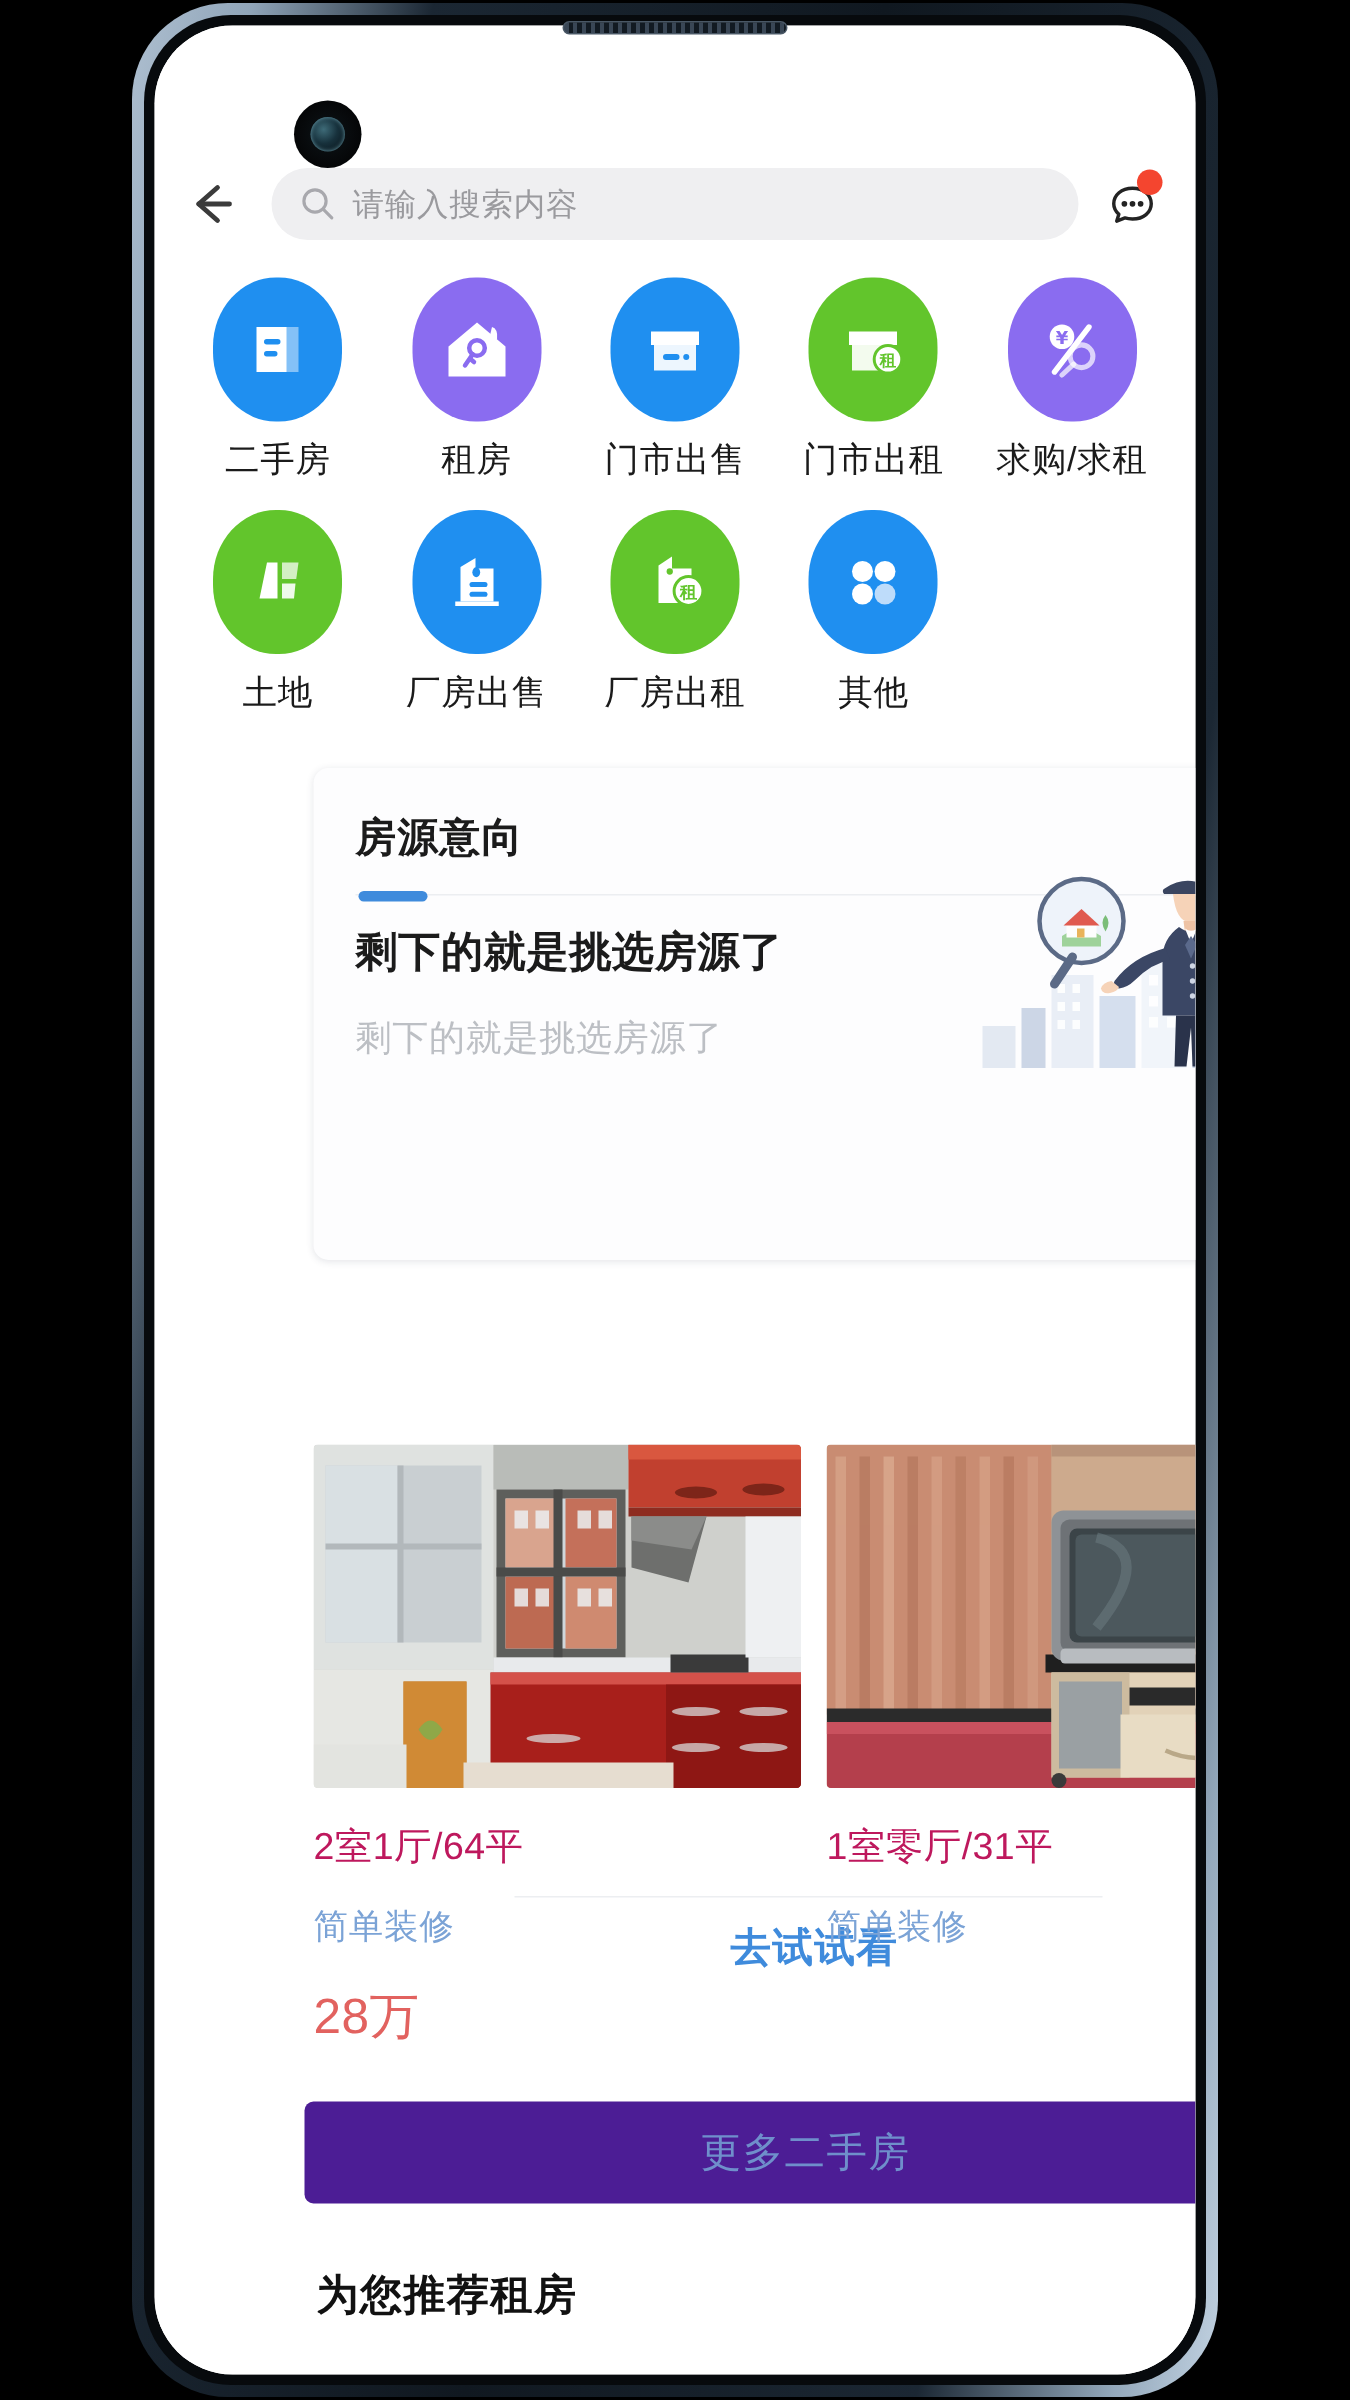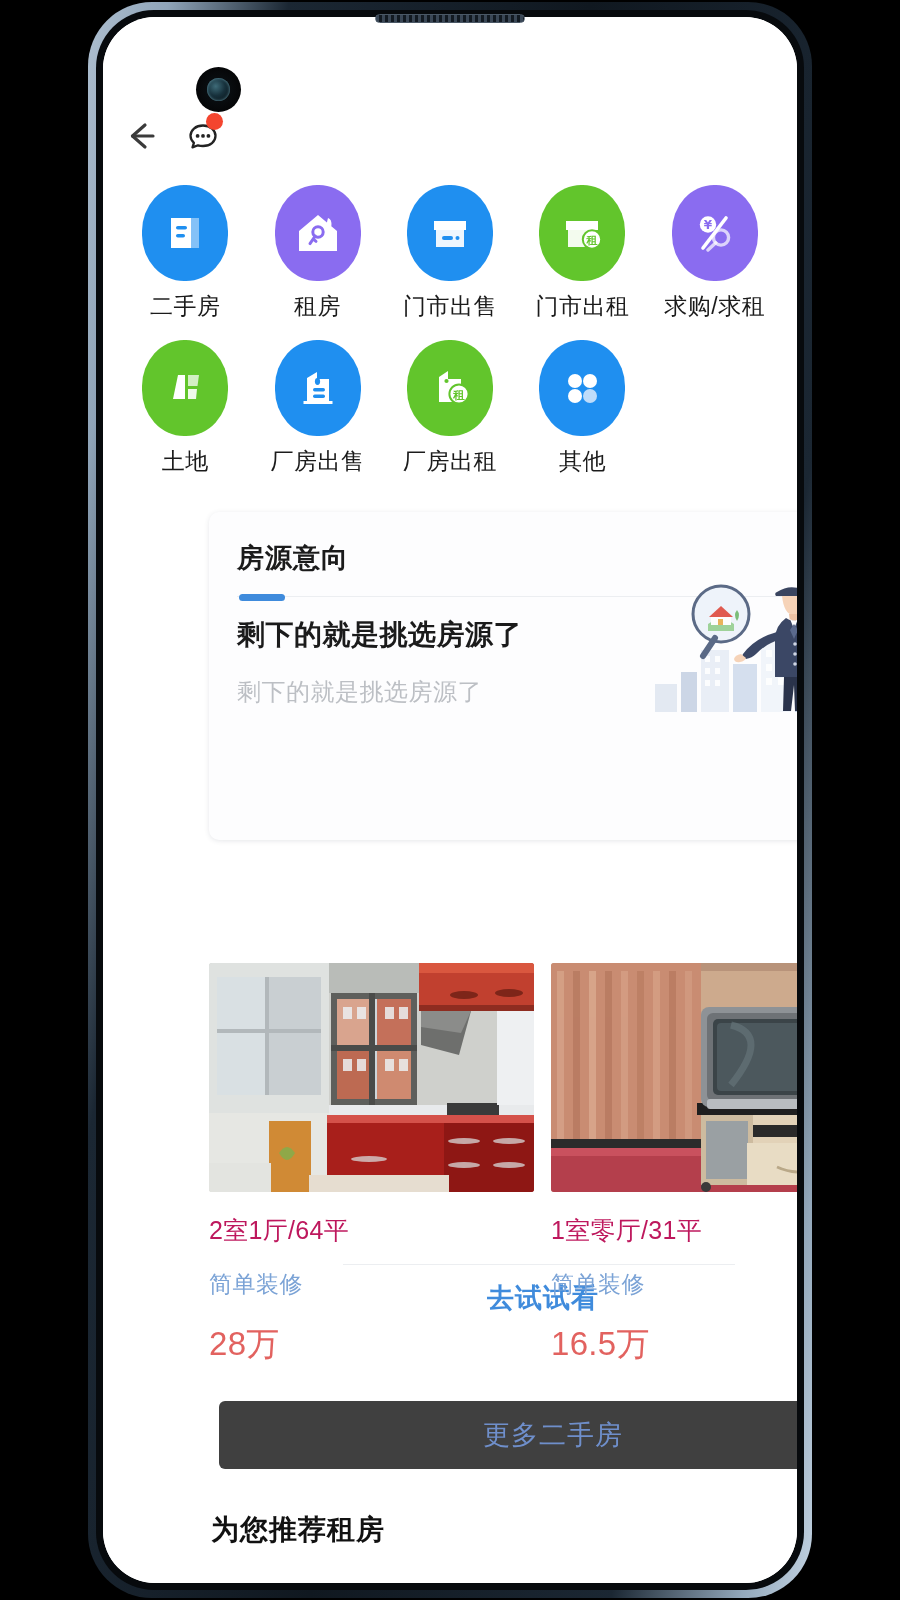--- a/index.html
+++ b/index.html
@@ -113,22 +113,22 @@
   
   #listing-row { position:absolute; left:106px; top:946px; width:668px; display:flex; gap:17px; }
   .listing-card { width:325px; cursor:pointer; }
   .listing-photo { width:325px; height:229px; border-radius:3px; overflow:hidden; position:relative; }
   .listing-title { font-size:25px; color:#be185d; margin-top:22px; letter-spacing:.3px; }
   .listing-tag { font-size:23px; color:#7ba3d6; margin-top:22px; letter-spacing:.5px; }
   .listing-price { font-size:33px; color:#e2625f; margin-top:22px; letter-spacing:.3px; }
 
   
   #more-button {
-    position:absolute; left:116px; top:1384px; width:668px; height:68px;
-    background:#404040; border-radius:6px;
+    position:absolute; left:100px; top:1384px; width:668px; height:68px;
+    background:#4c1d95; border-radius:6px;
     display:flex; align-items:center; justify-content:center; cursor:pointer;
   }
   #more-button-label { font-size:27px; color:#6f8fcb; letter-spacing:1px; }
 </style>
 </head>
 <body>
 
 <div id="phone-frame">
   <div id="phone-inner">
 
@@ -140,20 +140,27 @@
       <div id="app">
 
         <div id="topbar">
           <div id="back-button">
             <svg width="40" height="40" viewBox="0 0 40 40">
               <path d="M24 9 L11.5 20 L24 31" fill="none" stroke="#3b3b3b" stroke-width="3.2" stroke-linecap="round" stroke-linejoin="round"></path>
               <path d="M11.5 20 H32" fill="none" stroke="#3b3b3b" stroke-width="3.2" stroke-linecap="round"></path>
             </svg>
           </div>
 
+          <div id="search-bar">
+            <svg width="26" height="26" viewBox="0 0 26 26">
+              <circle cx="11" cy="11" r="7.4" fill="none" stroke="#a8a8ad" stroke-width="2.1"></circle>
+              <path d="M16.6 16.6 L22.2 22.2" stroke="#a8a8ad" stroke-width="2.1" stroke-linecap="round"></path>
+            </svg>
+            <span id="search-placeholder">请输入搜索内容</span>
+          </div>
 
           <div id="chat-button">
             <svg width="42" height="42" viewBox="0 0 42 42">
               <path d="M21 10.5 C28.4 10.5 33.5 15.1 33.5 20.8 C33.5 26.5 28.4 31 21 31
                        C19.2 31 17.5 30.8 16 30.3 L10.5 32.4 L11.9 27.9
                        C9.9 26 8.5 23.5 8.5 20.8 C8.5 15.1 13.6 10.5 21 10.5 Z" fill="none" stroke="#232323" stroke-width="2.3" stroke-linejoin="round"></path>
               <circle cx="15.6" cy="20.9" r="1.9" fill="#232323"></circle>
               <circle cx="21" cy="20.9" r="1.9" fill="#232323"></circle>
               <circle cx="26.4" cy="20.9" r="1.9" fill="#232323"></circle>
             </svg>
@@ -440,21 +447,20 @@
                 <rect x="156" y="50" width="168" height="88" rx="6" fill="#6e7276"></rect>
                 <rect x="162" y="56" width="140" height="76" rx="5" fill="#3b4448"></rect>
                 <rect x="166" y="60" width="132" height="68" rx="4" fill="#4c585d"></rect>
                 <path d="M180 62 q40 10 0 60" stroke="#6e7d84" stroke-width="7" fill="none" opacity=".5"></path>
                 <rect x="156" y="136" width="168" height="10" rx="3" fill="#b8bcc0"></rect>
                 <rect x="303" y="56" width="24" height="82" fill="#4a4d50"></rect>
               </svg>
             </div>
             <div class="listing-title">1室零厅/31平</div>
             <div class="listing-tag">简单装修</div>
-            <div class="listing-price">16.5万</div>
           </div>
         </div>
 
         <div id="more-button">
           <span id="more-button-label">更多二手房</span>
         </div>
 
         <div class="section-title" id="section-title-rental">为您推荐租房</div>
 
       </div>

